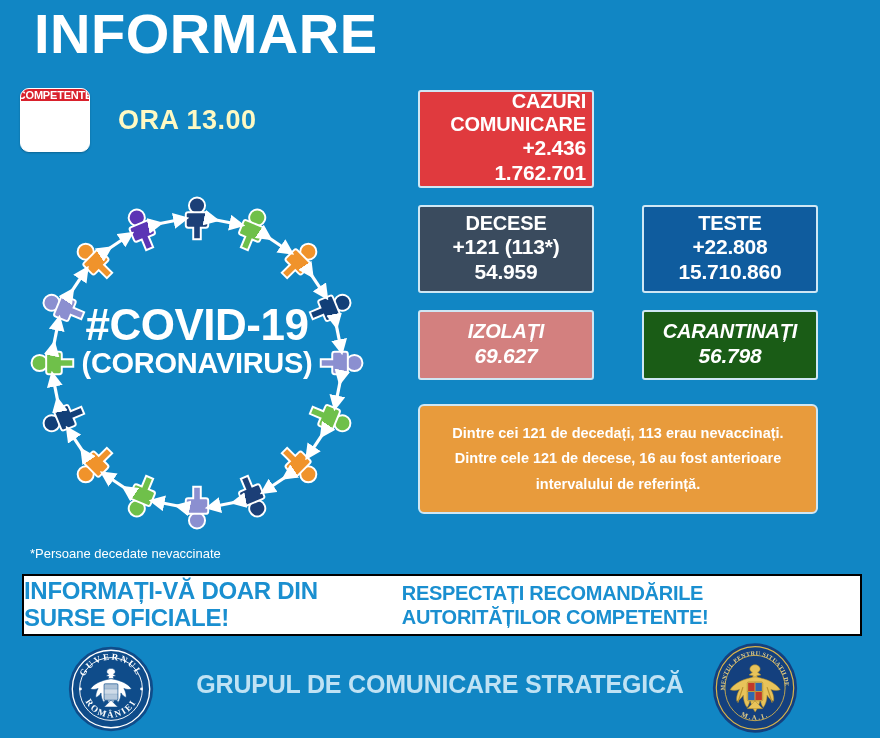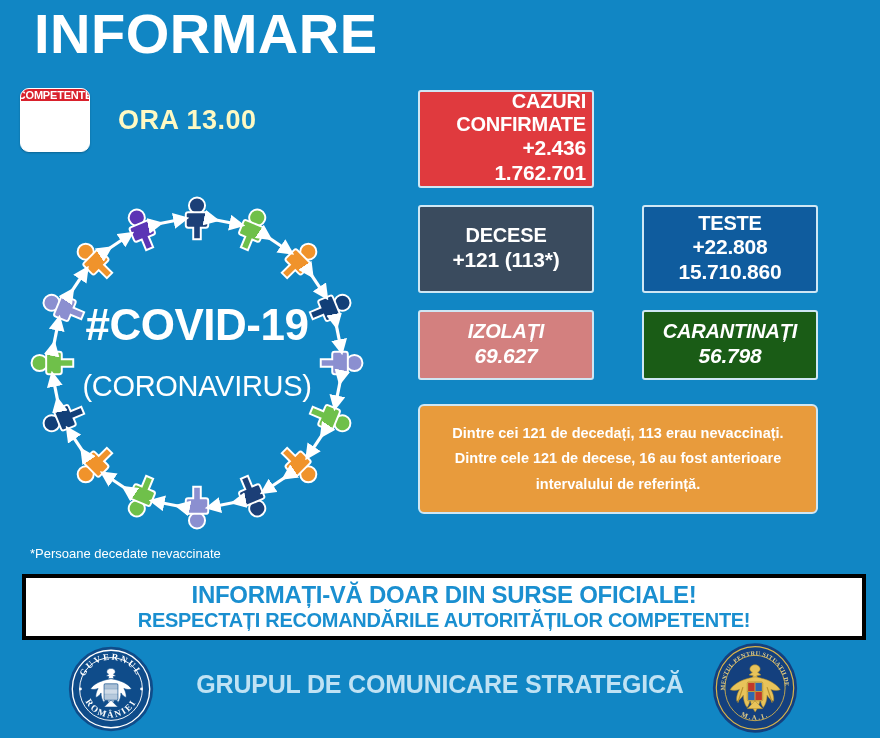--- a/index.html
+++ b/index.html
@@ -41,21 +41,21 @@
     letter-spacing:0.5px;
   }
 
   
   .circlewrap{position:absolute;left:7px;top:185px;width:380px;height:360px;}
   .covid-label{
     position:absolute;left:0;top:118px;width:380px;text-align:center;
     color:#ffffff;pointer-events:none;
   }
   .covid-label .l1{font-size:44px;font-weight:bold;line-height:1.02;letter-spacing:-0.5px;}
-  .covid-label .l2{font-size:29px;font-weight:normal;line-height:1.1;letter-spacing:-0.3px;margin-top:23px;}
+  .covid-label .l2{font-size:29px;font-weight:bold;line-height:1.1;letter-spacing:-0.3px;}
   .footnote{
     position:absolute;left:30px;top:546px;color:#ffffff;
     font-size:13px;font-weight:normal;
   }
 
   
   .stats{position:absolute;left:418px;top:90px;width:400px;}
   .statrow{display:flex;gap:48px;}
   .box{
     width:176px;box-sizing:border-box;
@@ -82,22 +82,22 @@
     margin-top:7px;background:#e89b3c;
     border:2px solid #cfe7f4;border-radius:6px;
     color:#ffffff;text-align:center;
     font-size:14.5px;font-weight:bold;line-height:1.75;
     padding:15px 14px;
   }
 
   
   .banner{
     position:absolute;left:22px;top:574px;width:836px;height:58px;
-    background:#ffffff;border:4px solid #000000;
-    display:flex;flex-direction:column;align-items:center;justify-content:center;
+    background:#ffffff;border:2px solid #000000;
+    display:flex;flex-direction:row;align-items:center;justify-content:center;
     color:#1a8fd0;
   }
   .banner .t1{font-size:24px;font-weight:bold;letter-spacing:-0.3px;line-height:1.12;}
   .banner .t2{font-size:20px;font-weight:bold;letter-spacing:-0.3px;line-height:1.2;}
 
   .footer{position:absolute;left:0;top:640px;width:880px;height:98px;}
   .seal{position:absolute;border-radius:50%;}
   .seal-gov{left:68px;top:6px;width:86px;height:86px;}
   .seal-dsu{left:712px;top:2px;width:86px;height:92px;}
   .footer-text{
@@ -174,30 +174,31 @@
     </div>
   </div>
 
   <div class="footnote">*Persoane decedate nevaccinate</div>
 
   <div class="stats">
 
     <div class="statrow">
       <div class="box b-red h4">
         <div class="bl">CAZURI</div>
-        <div class="bl">CONFIRMATE</div>
+        <div class="bl">COMUNICARE</div>
         <div class="bv">+2.436</div>
         <div class="bv">1.762.701</div>
       </div>
     </div>
 
     <div class="statrow">
       <div class="box b-slate h3">
         <div class="bl">DECESE</div>
         <div class="bv">+121 (113*)</div>
+        <div class="bv">54.959</div>
       </div>
       <div class="box b-navy h3">
         <div class="bl">TESTE</div>
         <div class="bv">+22.808</div>
         <div class="bv">15.710.860</div>
       </div>
     </div>
 
     <div class="statrow">
       <div class="box b-rose h2">

